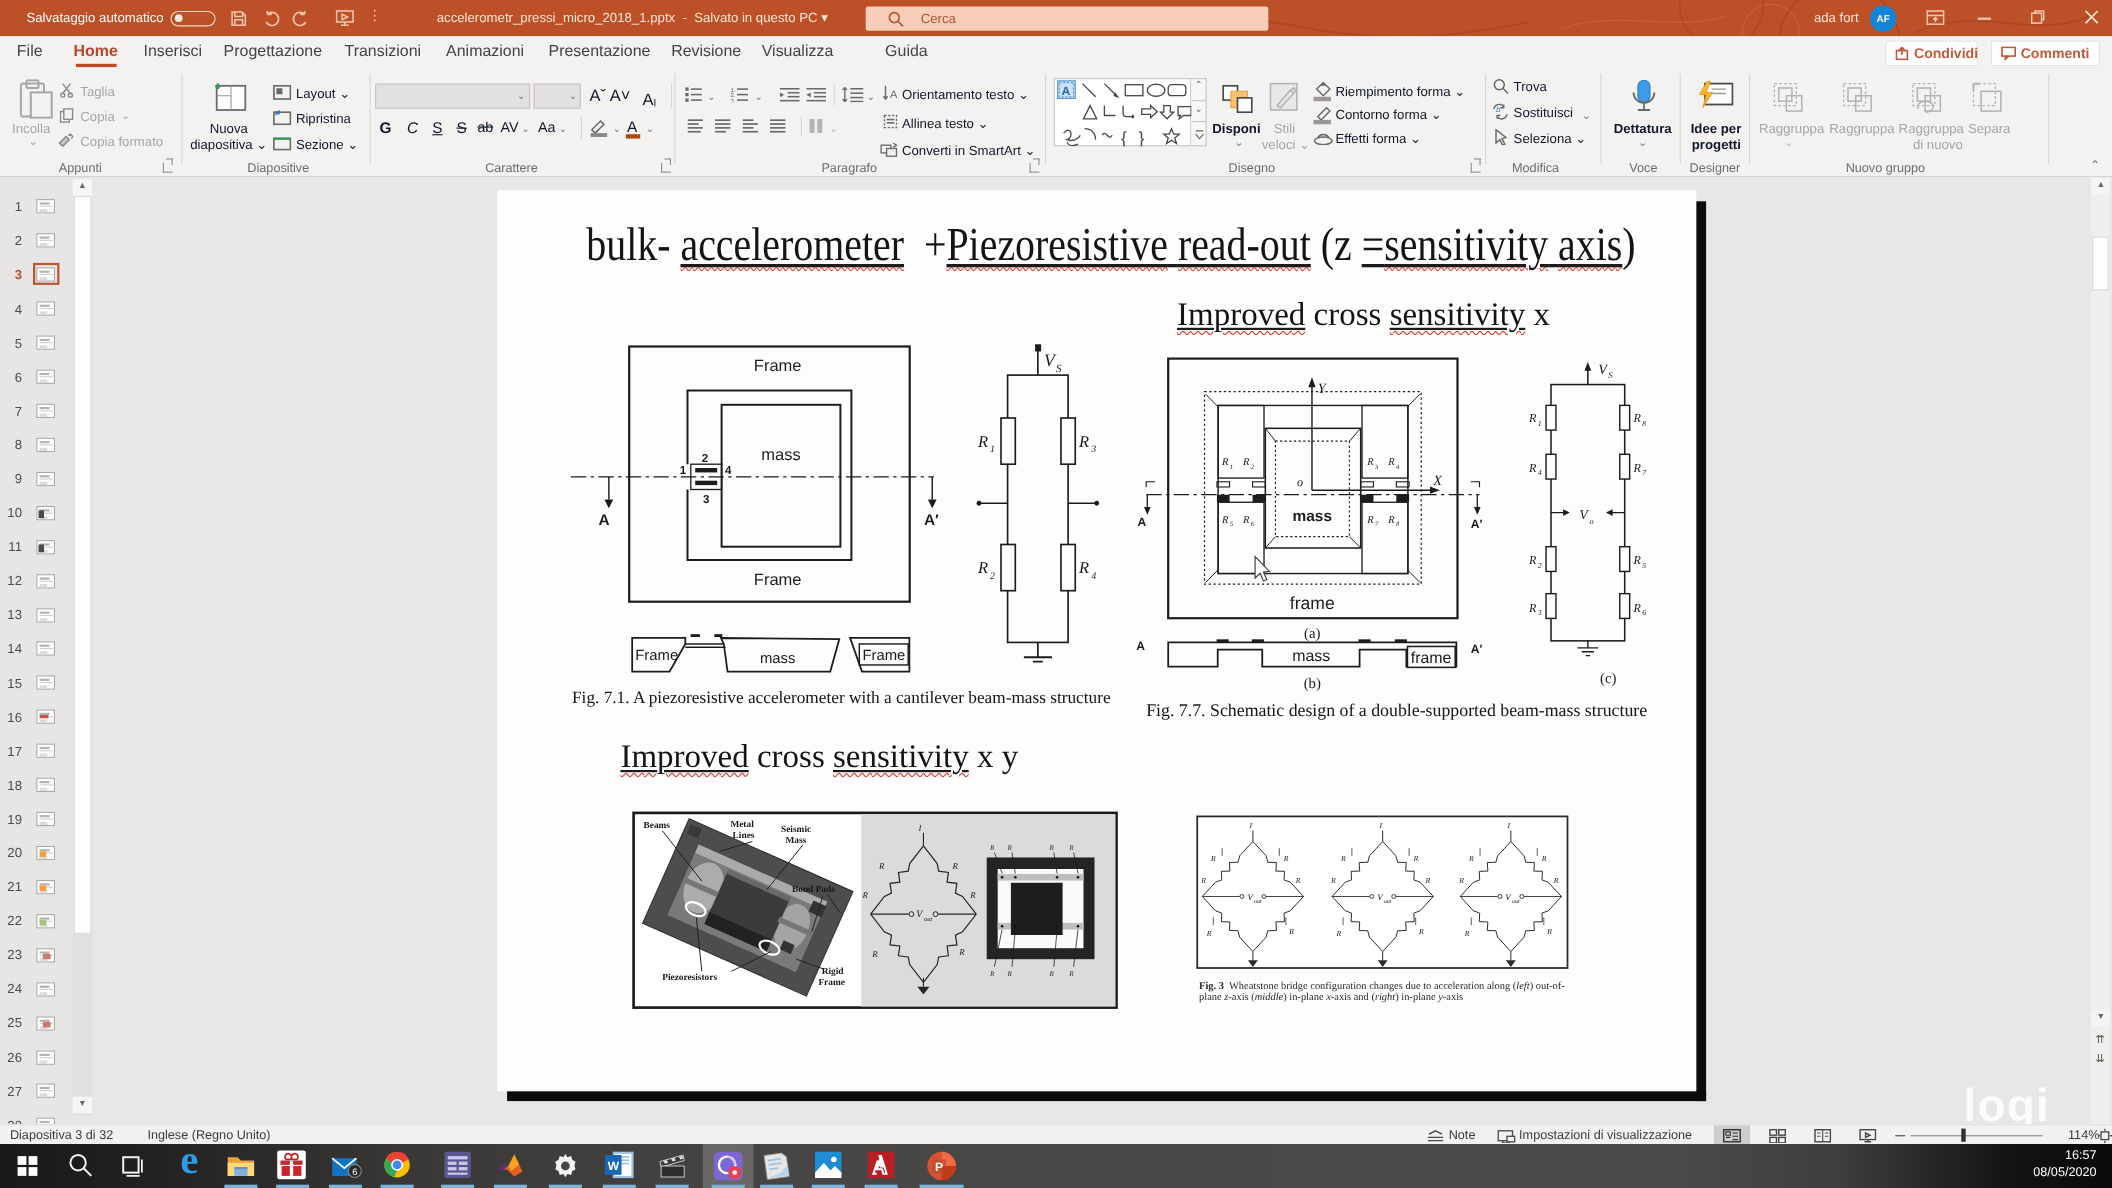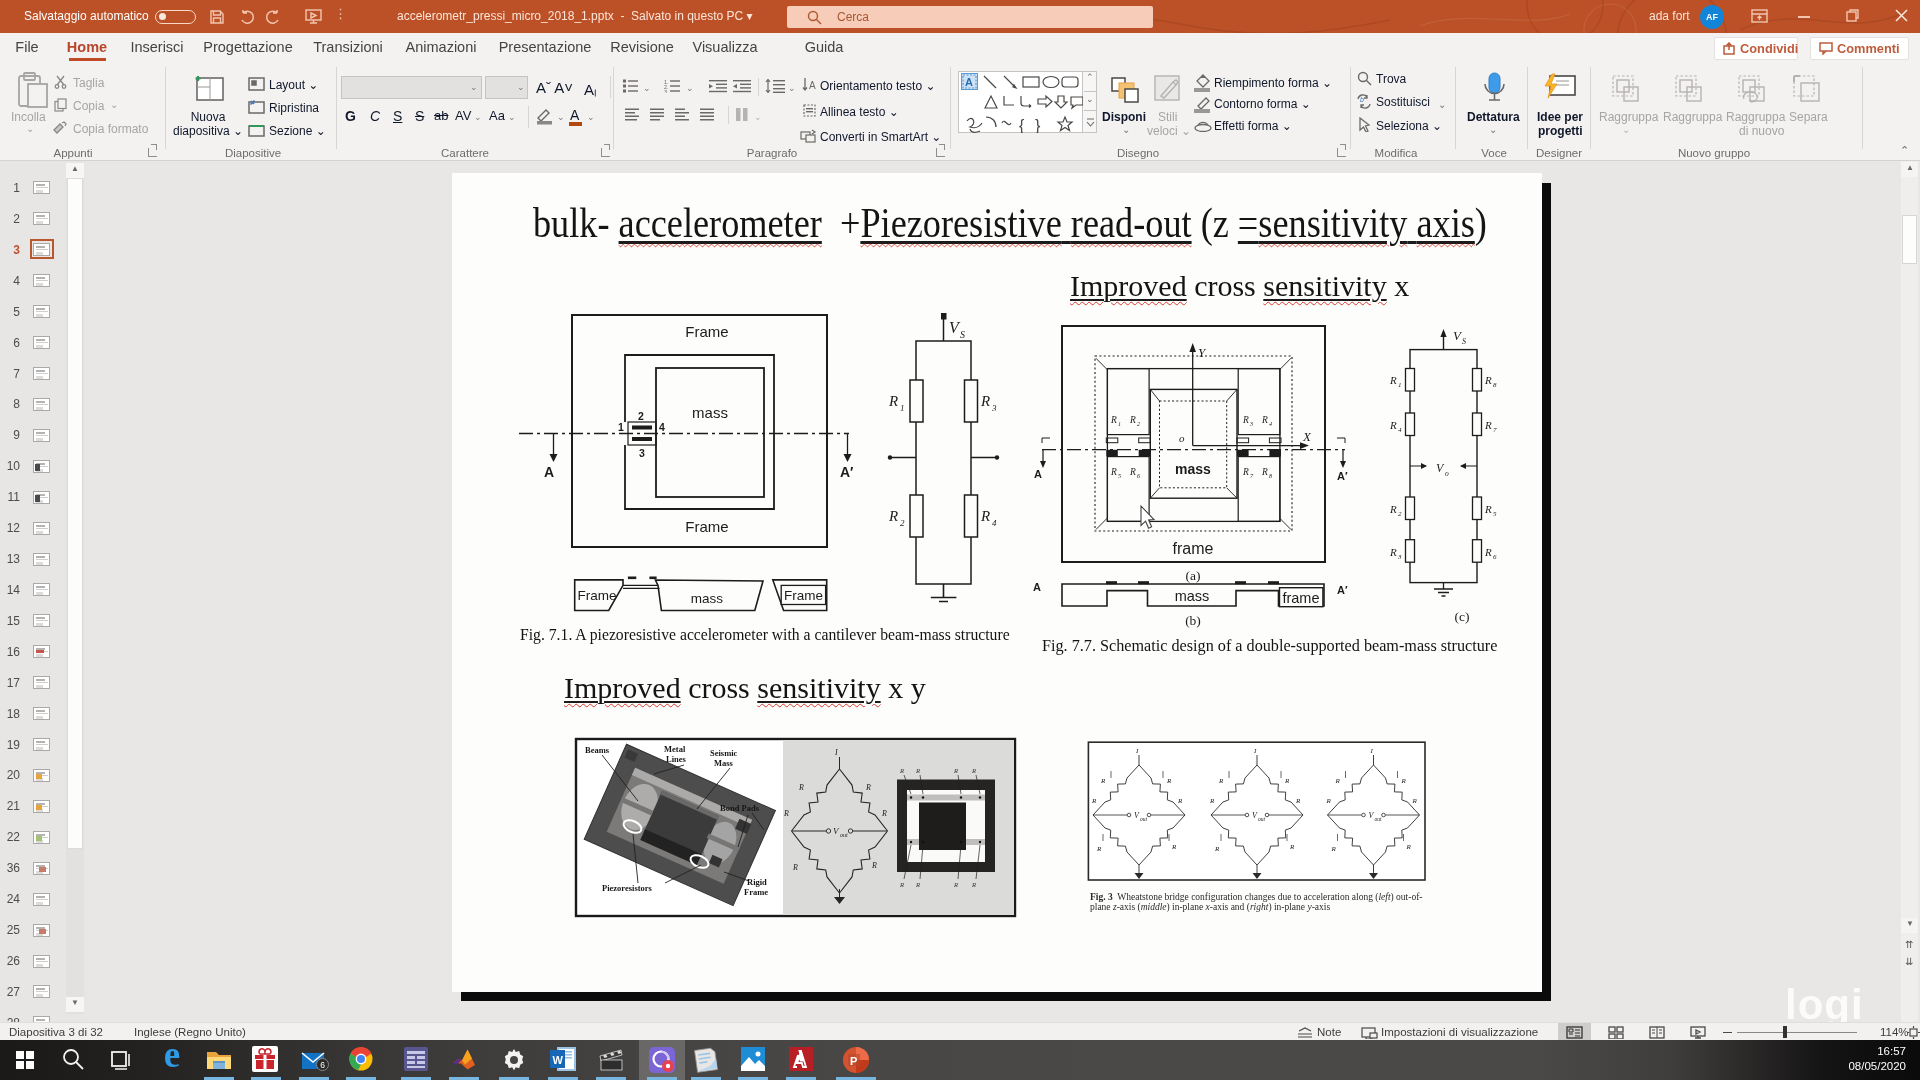--- a/index.html
+++ b/index.html
@@ -559,21 +559,21 @@
       <div style="position:absolute;left:2px;top:8px;width:7px;height:3px;background:#dddbd9"></div>
       <div style="position:absolute;left:2px;top:4px;width:6px;height:5px;background:#e8a33d"></div>
     </div>
 <span class="thno" style="left:0px;top:669px;">22</span>
 <div class="thmb" style="top:670px">
       <div style="position:absolute;left:2px;top:2px;width:9px;height:1.5px;background:#b5b3b1"></div>
       <div style="position:absolute;left:2px;top:5px;width:12px;height:1px;background:#d0cecc"></div>
       <div style="position:absolute;left:2px;top:8px;width:7px;height:3px;background:#dddbd9"></div>
       <div style="position:absolute;left:2px;top:4px;width:6px;height:5px;background:#a3c373"></div>
     </div>
-<span class="thno" style="left:0px;top:700px;">36</span>
+<span class="thno" style="left:0px;top:700px;">23</span>
 <div class="thmb" style="top:701px">
       <div style="position:absolute;left:2px;top:2px;width:9px;height:1.5px;background:#b5b3b1"></div>
       <div style="position:absolute;left:2px;top:5px;width:12px;height:1px;background:#d0cecc"></div>
       <div style="position:absolute;left:2px;top:8px;width:7px;height:3px;background:#dddbd9"></div>
       <div style="position:absolute;left:5px;top:4px;width:7px;height:5px;background:#c97a6a"></div>
     </div>
 <span class="thno" style="left:0px;top:731px;">24</span>
 <div class="thmb" style="top:732px">
       <div style="position:absolute;left:2px;top:2px;width:9px;height:1.5px;background:#b5b3b1"></div>
       <div style="position:absolute;left:2px;top:5px;width:12px;height:1px;background:#d0cecc"></div>

